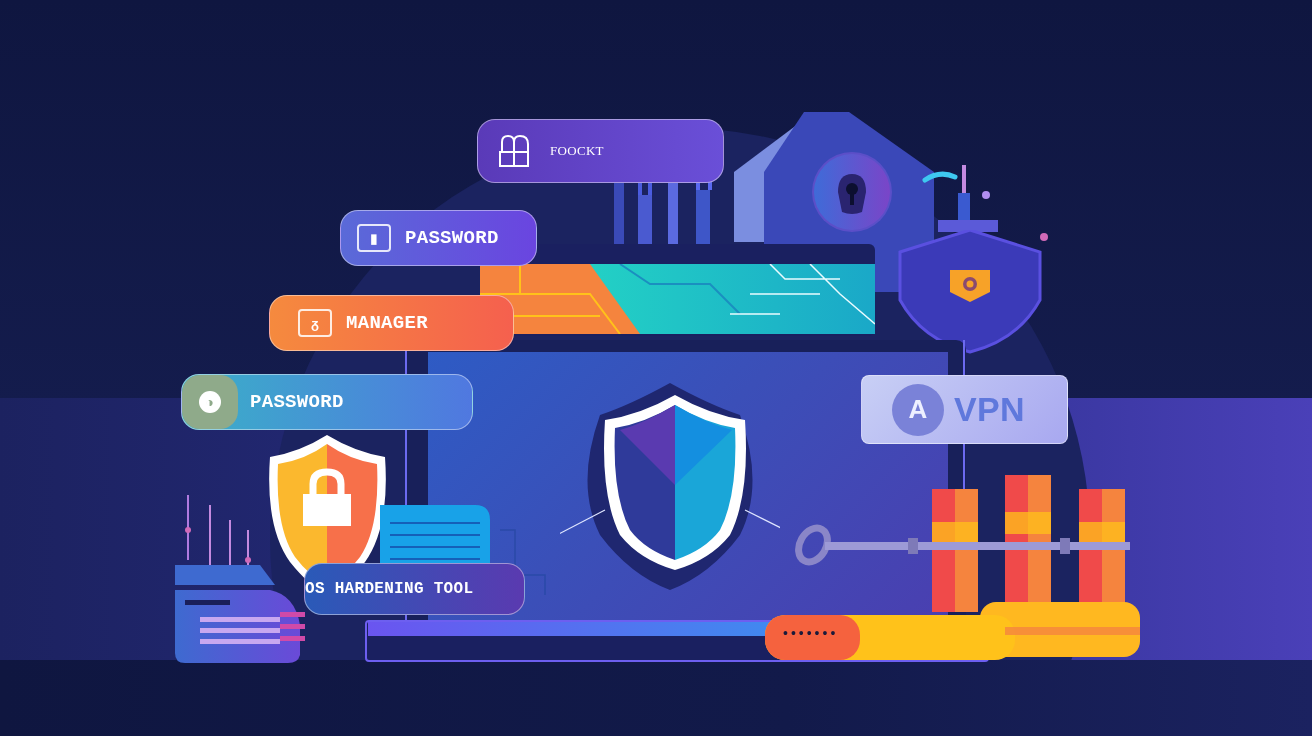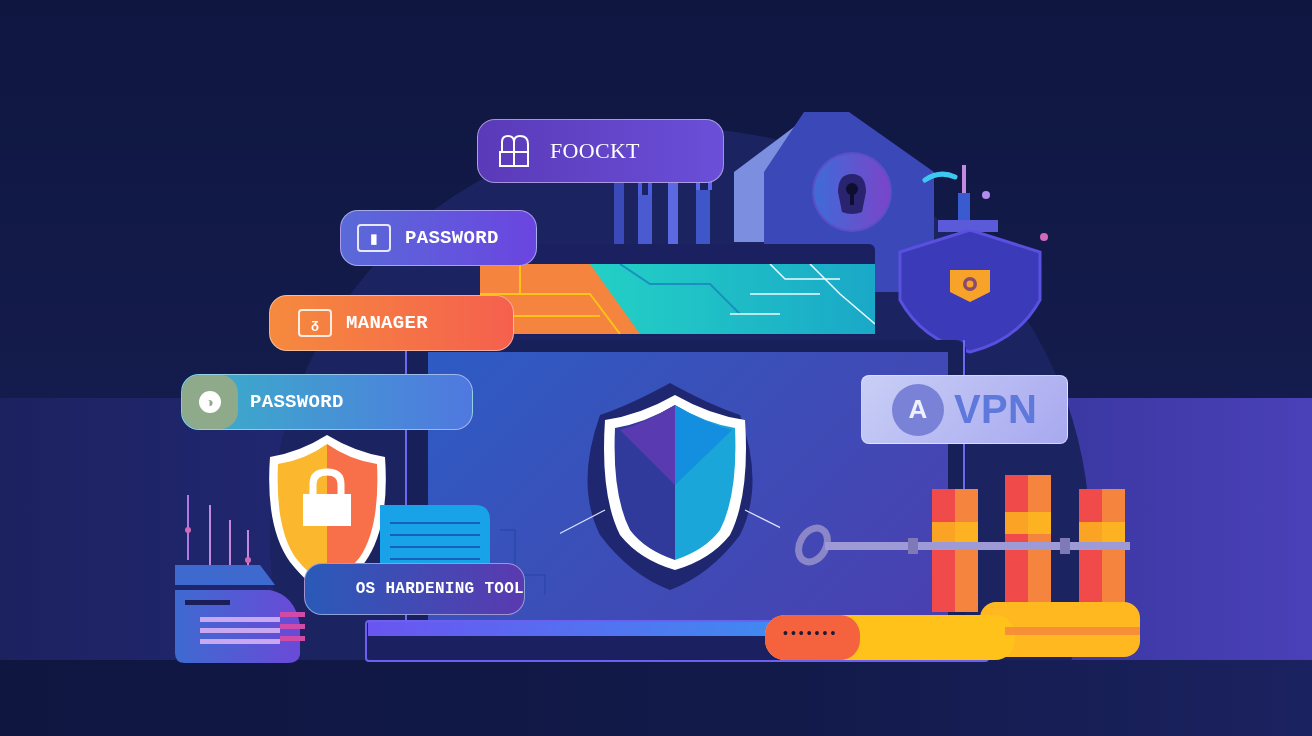--- a/index.html
+++ b/index.html
@@ -164,21 +164,21 @@
   <line x1="20" y1="30" x2="110" y2="30" stroke="#1560b8" stroke-width="2"></line>
   <line x1="20" y1="42" x2="110" y2="42" stroke="#1560b8" stroke-width="2"></line>
   <line x1="20" y1="54" x2="110" y2="54" stroke="#1560b8" stroke-width="2"></line>
   <path d="M130 25 H145 V70 H175 V90" stroke="#2a4aa8" stroke-width="1.5" fill="none"></path>
 </svg>
 
 <div class="abs pill" style="left:477px;top:119px;width:247px;height:64px;background:linear-gradient(90deg,#5a3ab8,#6a4fd8);">
   <svg width="40" height="34" style="margin:0 14px 0 18px;">
     <path d="M4 32 V18 H18 V32 Z M18 32 V18 H32 V32 Z M6 18 V8 Q6 2 12 2 Q18 2 18 8 V18 M18 8 Q18 2 24 2 Q32 2 32 10 V32" stroke="#fff" stroke-width="2" fill="none"></path>
   </svg>
-  <span class="lbl" style="font-size:22px;font-weight:normal;font-family:'Liberation Serif',serif;">FOOCKT</span>
+  <span class="lbl" style="font-size:13px;font-weight:normal;font-family:'Liberation Serif',serif;">FOOCKT</span>
 </div>
 
 <div class="abs pill" style="left:340px;top:210px;width:197px;height:56px;background:linear-gradient(90deg,#5a6ad8,#6a45e0);">
   <span class="ico-box">▮</span>
   <span class="lbl">PASSWORD</span>
 </div>
 
 <div class="abs pill" style="left:269px;top:295px;width:245px;height:56px;background:linear-gradient(90deg,#f58a3e,#f5604e);">
   <span class="ico-box" style="margin-left:28px;">ᵹ</span>
   <span class="lbl">MANAGER</span>
@@ -186,18 +186,18 @@
 
 <div class="abs pill" style="left:181px;top:374px;width:292px;height:56px;background:linear-gradient(90deg,#3ab0c8,#5078e0);padding-left:0;">
   <span style="width:56px;height:54px;border-radius:18px;background:#8faa8a;display:flex;align-items:center;justify-content:center;margin-right:12px;">
     <span style="width:22px;height:22px;border-radius:50%;background:#fff;color:#8faa8a;font-size:14px;display:flex;align-items:center;justify-content:center;">◑</span>
   </span>
   <span class="lbl">PASSWORD</span>
 </div>
 
 <div class="abs pill" style="left:861px;top:375px;width:207px;height:69px;background:linear-gradient(135deg,#c8cff5,#a8a8f0);border-radius:8px;">
   <span style="width:52px;height:52px;border-radius:50%;background:#7a82d8;color:#eef0ff;font-size:26px;display:flex;align-items:center;justify-content:center;margin:0 10px 0 30px;">A</span>
-  <span style="color:#5f78dc;font-size:40px;font-weight:bold;">VPN</span>
-</div>
-
-<div class="abs pill" style="left:304px;top:563px;width:221px;height:52px;background:linear-gradient(90deg,#2a5ab8,#5a3ab0);justify-content:flex-end;">
+  <span style="color:#5f78dc;font-size:34px;font-weight:bold;">VPN</span>
+</div>
+
+<div class="abs pill" style="left:304px;top:563px;width:221px;height:52px;background:linear-gradient(90deg,#2a5ab8,#5a3ab0);justify-content:flex-start;">
   <span class="lbl" style="font-size:16px;">OS HARDENING TOOL</span>
 </div>
 
 </body></html>

